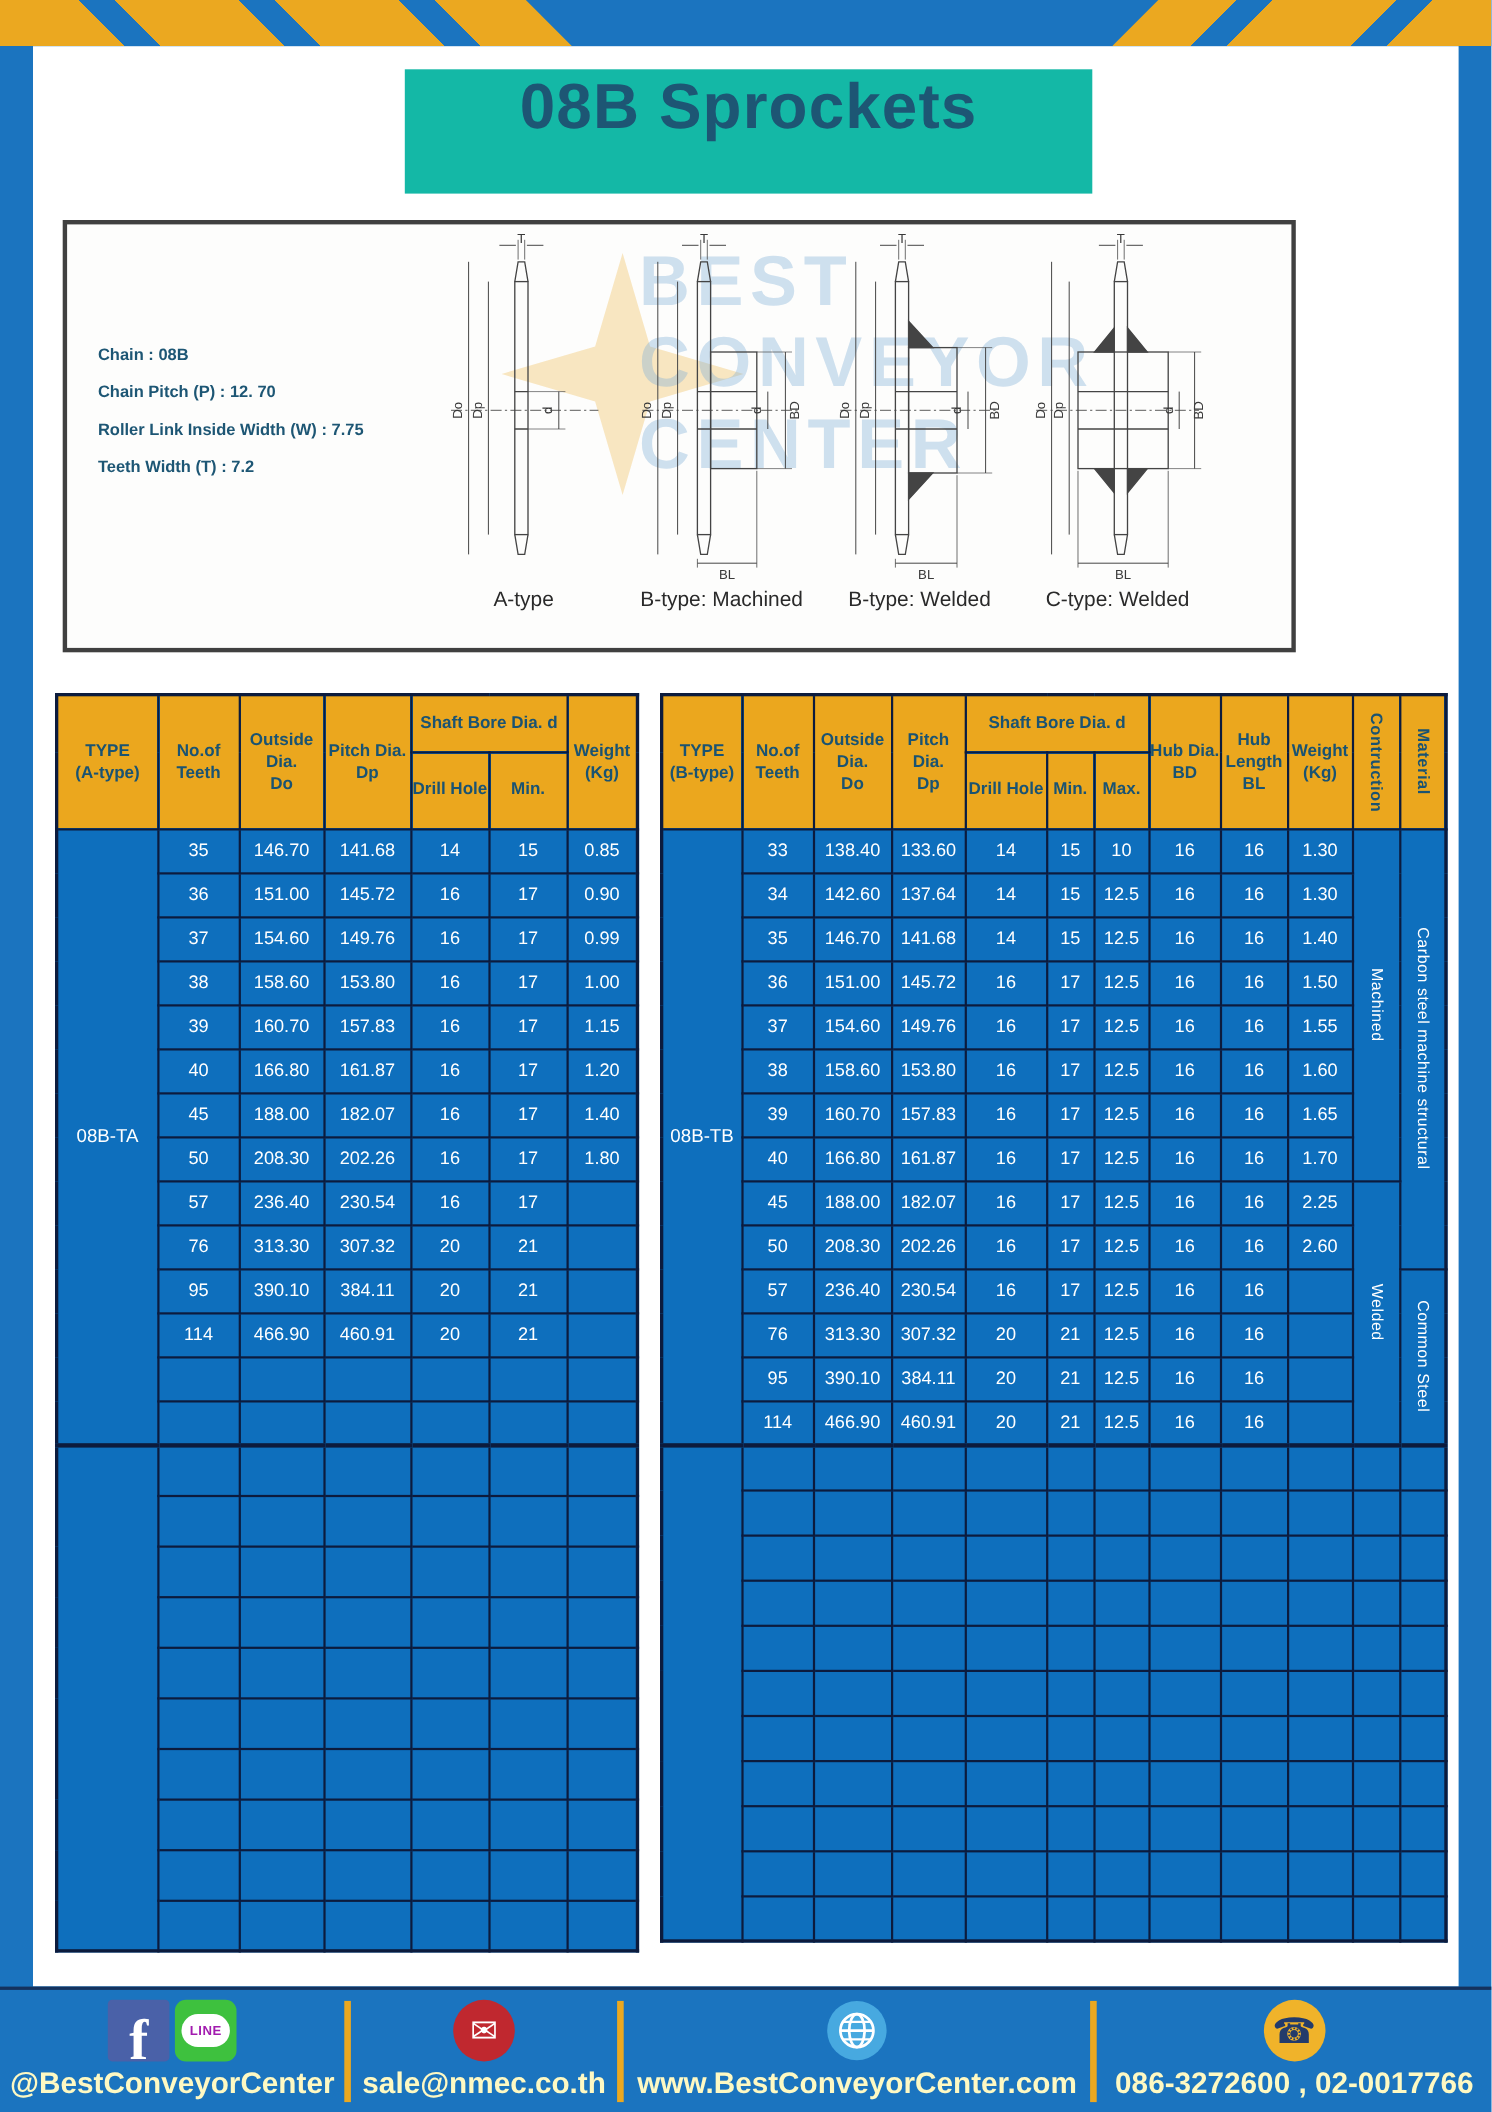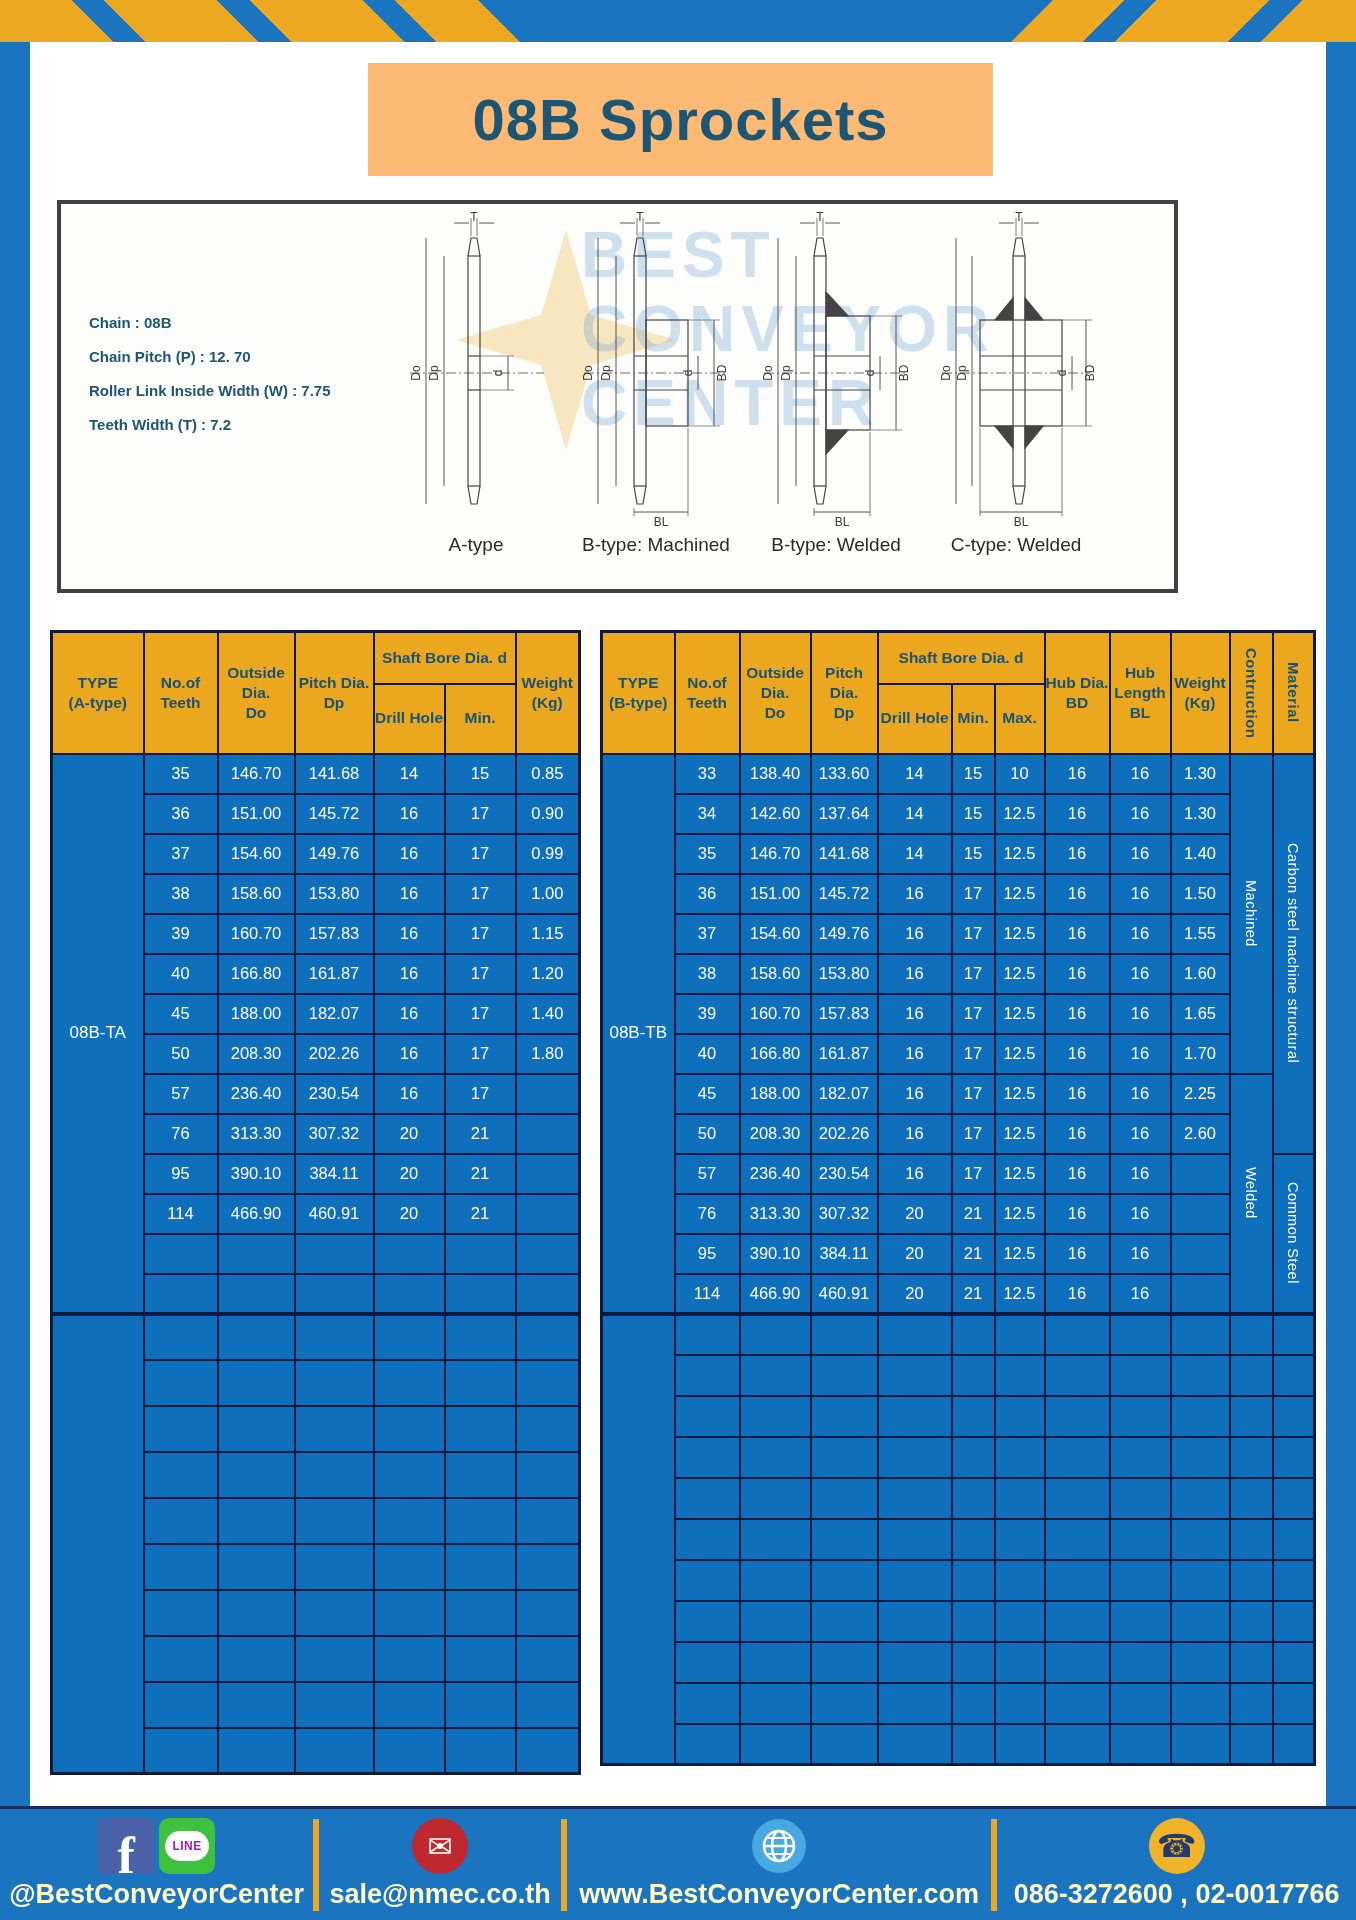--- a/index.html
+++ b/index.html
@@ -10,22 +10,22 @@
   .top-band{position:absolute;left:0;top:0;width:1356px;height:42px;background:#1B74BF;}
   .stripes-left{position:absolute;left:0;top:0;width:520px;height:42px;
     background:repeating-linear-gradient(45deg,#EBA820 0 80px,#1B74BF 80px 103px);
     clip-path:polygon(0 0,478px 0,520px 100%,0 100%);}
   .stripes-right{position:absolute;right:0;top:0;width:345px;height:42px;
     background:repeating-linear-gradient(135deg,#EBA820 0 80px,#1B74BF 80px 103px);
     clip-path:polygon(42px 0,100% 0,100% 100%,0 100%);}
 
   .content{position:absolute;left:30px;top:42px;width:1296px;height:1764px;background:#ffffff;}
 
-  .title-box{position:absolute;left:338px;top:21px;width:625px;height:113px;background:#fdba74;
-    display:flex;align-items:center;justify-content:center;}
+  .title-box{position:absolute;left:338px;top:21px;width:625px;height:113px;background:#14b8a6;
+    display:flex;align-items:flex-start;justify-content:center;}
   .title-box h1{margin:0;font-size:58px;font-weight:bold;color:#1D5674;letter-spacing:1px;}
 
   
   .diagram-box{position:absolute;left:27px;top:158px;width:1121px;height:393px;background:#FDFDFC;
     border:4px solid #404040;box-sizing:border-box;overflow:hidden;}
   .watermark{position:absolute;left:520px;top:14px;z-index:0;color:rgba(130,175,215,0.38);
     font-weight:bold;font-size:64px;line-height:74px;letter-spacing:6px;}
   .watermark-star{position:absolute;left:395px;top:26px;z-index:0;opacity:.9;}
   .specs{position:absolute;left:28px;top:102px;z-index:1;color:#1D5674;font-weight:bold;
     font-size:15px;line-height:34px;white-space:nowrap;}

